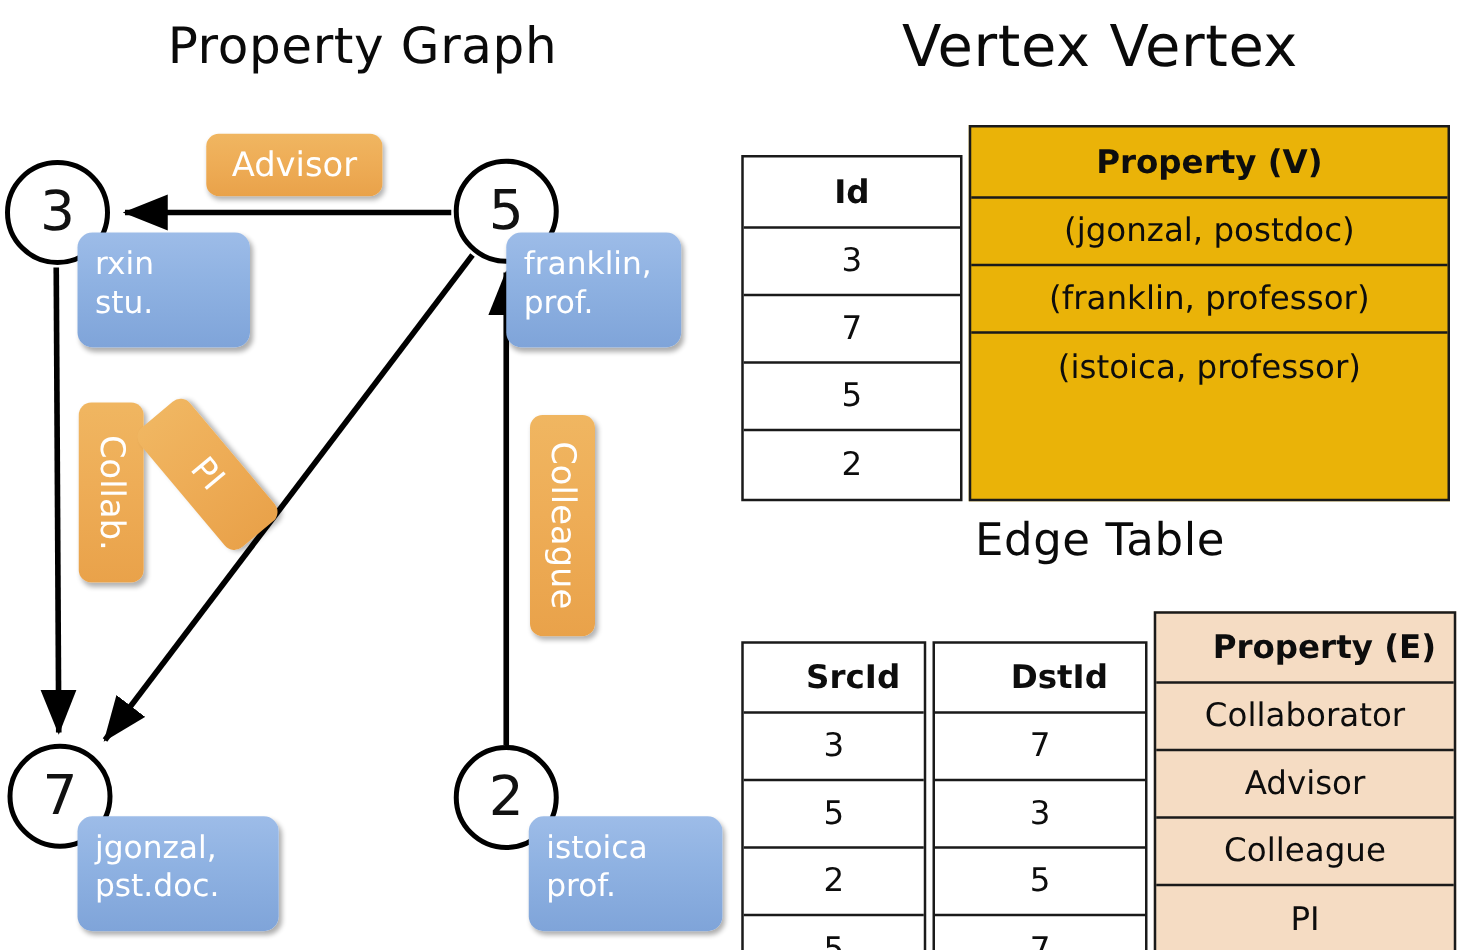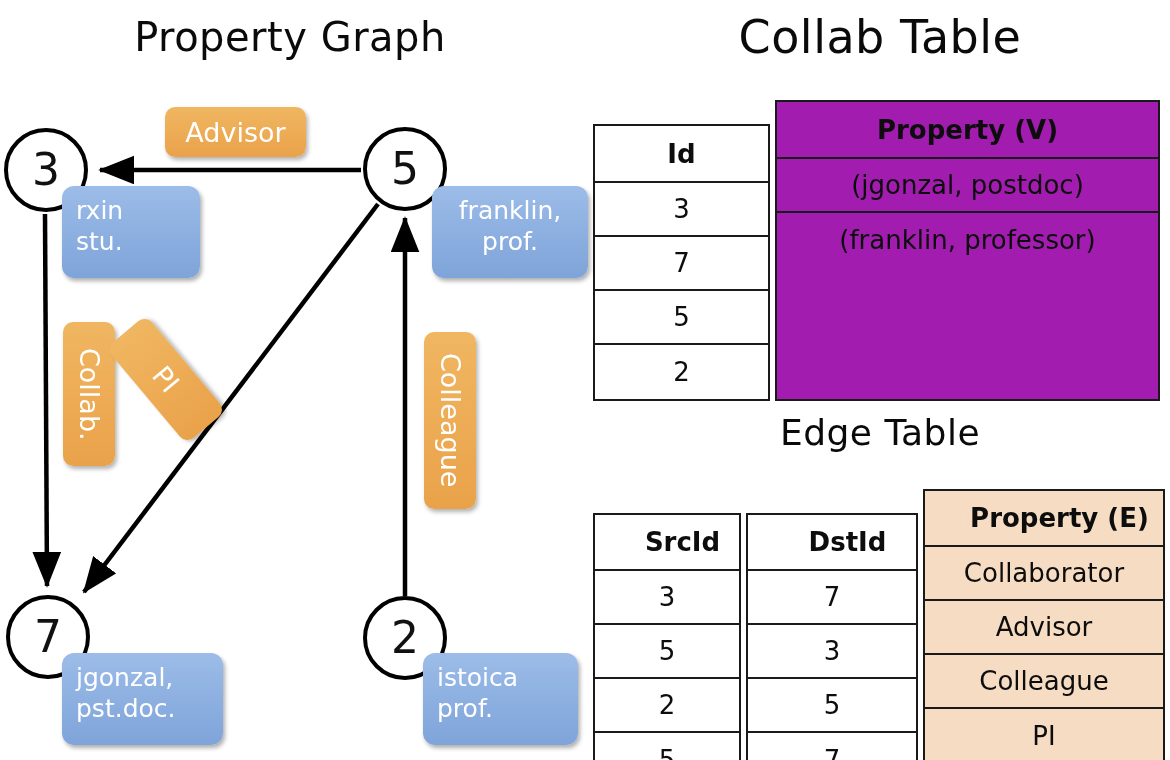--- a/index.html
+++ b/index.html
@@ -73,21 +73,21 @@
     box-shadow: 2px 3px 4px rgba(0,0,0,0.32);
     color: #ffffff;
     font-size: 25px;
     line-height: 1.25;
     padding: 9px 14px;
     box-sizing: border-box;
     z-index: 4;
     font-family: "DejaVu Sans", sans-serif;
   }
   #prop-rxin     { left: 62px;  top: 186px; width: 138px; height: 92px; }
-  #prop-franklin { left: 432px; top: 186px; width: 156px; height: 92px; text-align: center; }
+  #prop-franklin { left: 405px; top: 186px; width: 140px; height: 92px; }
   #prop-jgonzal  { left: 62px;  top: 653px; width: 161px; height: 92px; }
   #prop-istoica  { left: 423px; top: 653px; width: 155px; height: 92px; }
 
   
   .edge-label {
     position: absolute;
     border-radius: 10px;
     background: linear-gradient(180deg, #f0b661 0%, #eead57 45%, #e9a24a 100%);
     box-shadow: 2px 3px 4px rgba(0,0,0,0.30);
     color: #ffffff;
@@ -138,21 +138,21 @@
     justify-content: center;
     box-sizing: border-box;
     font-size: 26px;
     font-family: "DejaVu Sans", sans-serif;
     color: #0d0d0d;
     white-space: nowrap;
   }
   .tcell:last-child { border-bottom: none; }
   .tcell.head { font-weight: 700; }
   .tcol.plain { background: #ffffff; margin-top: 24px; }
-  .tcol.blue  { background: #a21caf; }
+  .tcol.blue  { background: #eab308; }
   .tcol.peach { background: #f5dcc3; }
 
   
   #vertex-table { left: 593px; top: 100px; }
   #vertex-table .tcol.plain { width: 177px; }
   #vertex-table .tcol.blue  { width: 385px; }
   #vertex-table .tcell { height: 54px; }
   #vertex-table .tcell.head { height: 57px; }
 
   
@@ -160,21 +160,21 @@
   #edge-table .tcol.c1 { width: 148px; }
   #edge-table .tcol.c2 { width: 172px; }
   #edge-table .tcol.peach { width: 242px; }
   #edge-table .tcell { height: 54px; }
   #edge-table .tcell.head { height: 56px; padding-left: 31px; }
 </style>
 </head>
 <body>
 
 <div class="title" id="title-property-graph">Property Graph</div>
-<div class="title" id="title-vertex-table">Collab Table</div>
+<div class="title" id="title-vertex-table">Vertex Vertex</div>
 <div class="title" id="title-edge-table">Edge Table</div>
 
 <div id="graph-area">
 
   <svg id="graph-edges" viewBox="0 0 585 760" xmlns="http://www.w3.org/2000/svg">
     <defs>
       <marker id="arrowhead" markerWidth="9" markerHeight="9" refX="7.6" refY="3.2" orient="auto" markerUnits="strokeWidth">
         <path d="M0,0 L8,3.2 L0,6.4 z" fill="#000"></path>
       </marker>
     </defs>
@@ -237,20 +237,21 @@
     <div class="tcell head">Id</div>
     <div class="tcell">3</div>
     <div class="tcell">7</div>
     <div class="tcell">5</div>
     <div class="tcell">2</div>
   </div>
   <div class="tcol blue">
     <div class="tcell head">Property (V)</div>
     <div class="tcell">(jgonzal, postdoc)</div>
     <div class="tcell">(franklin, professor)</div>
+    <div class="tcell">(istoica, professor)</div>
   </div>
 </div>
 
 <div class="tbl" id="edge-table">
   <div class="tcol plain c1">
     <div class="tcell head">SrcId</div>
     <div class="tcell">3</div>
     <div class="tcell">5</div>
     <div class="tcell">2</div>
     <div class="tcell">5</div>

